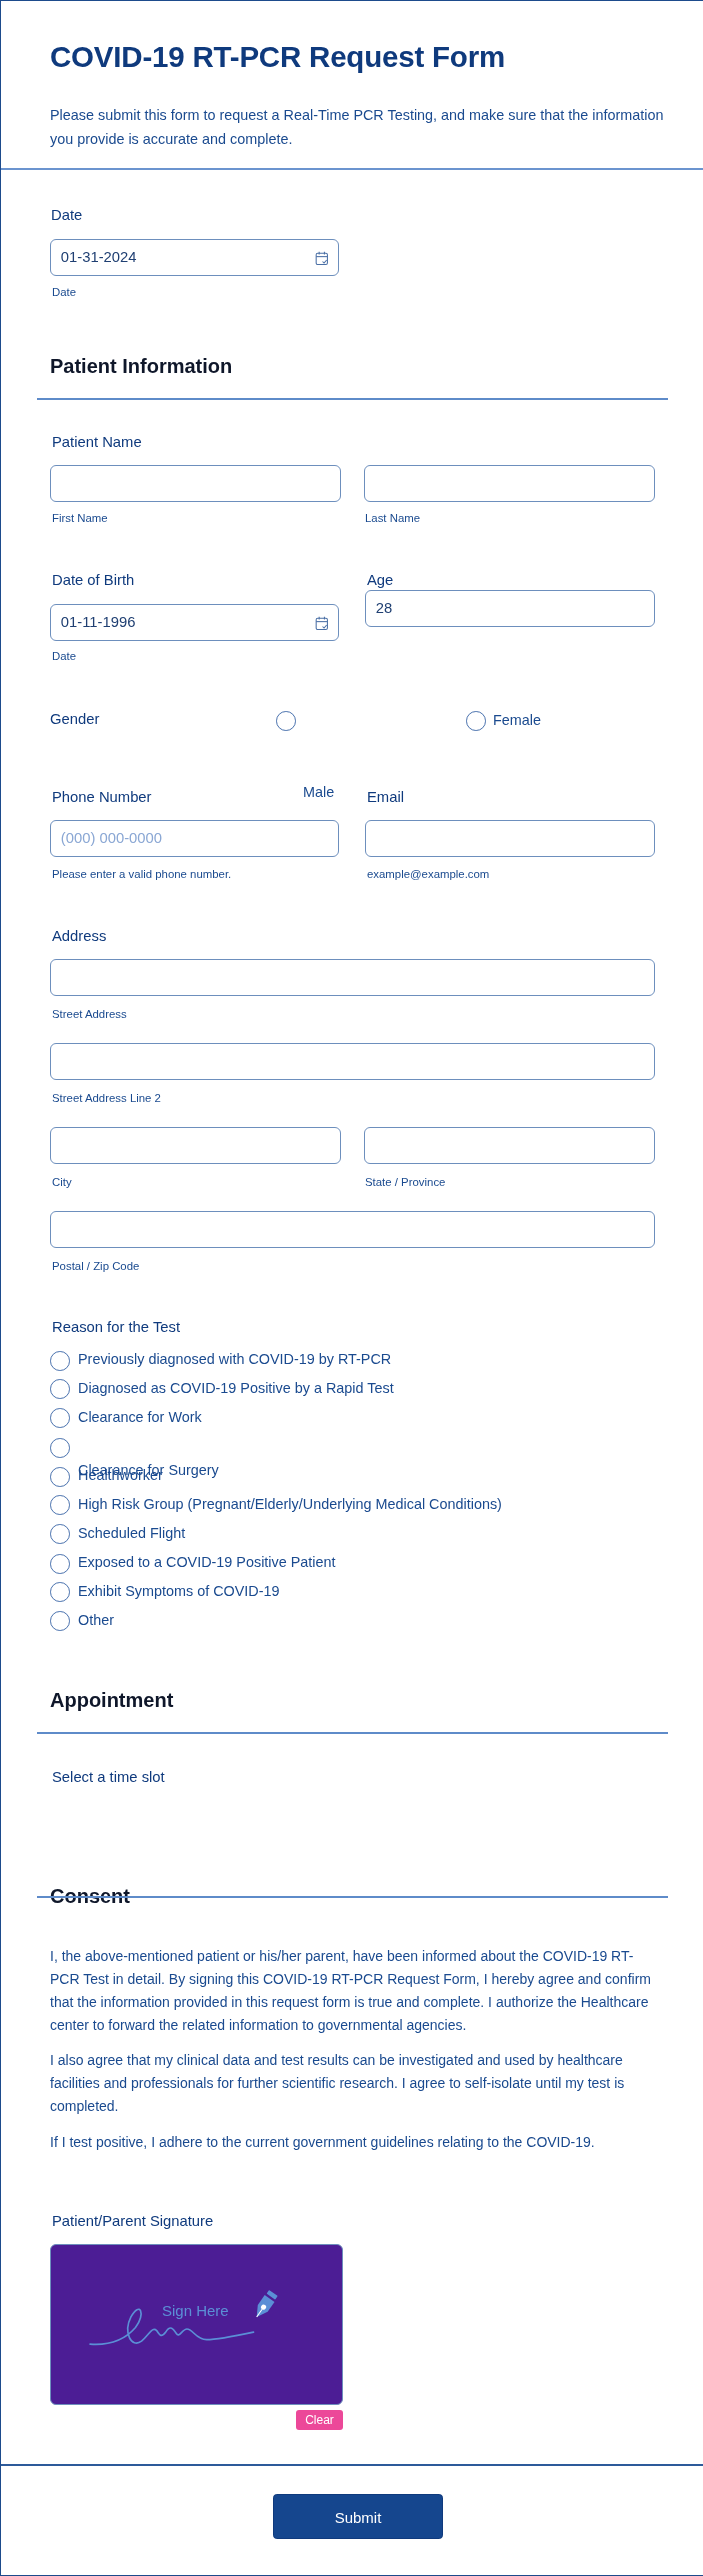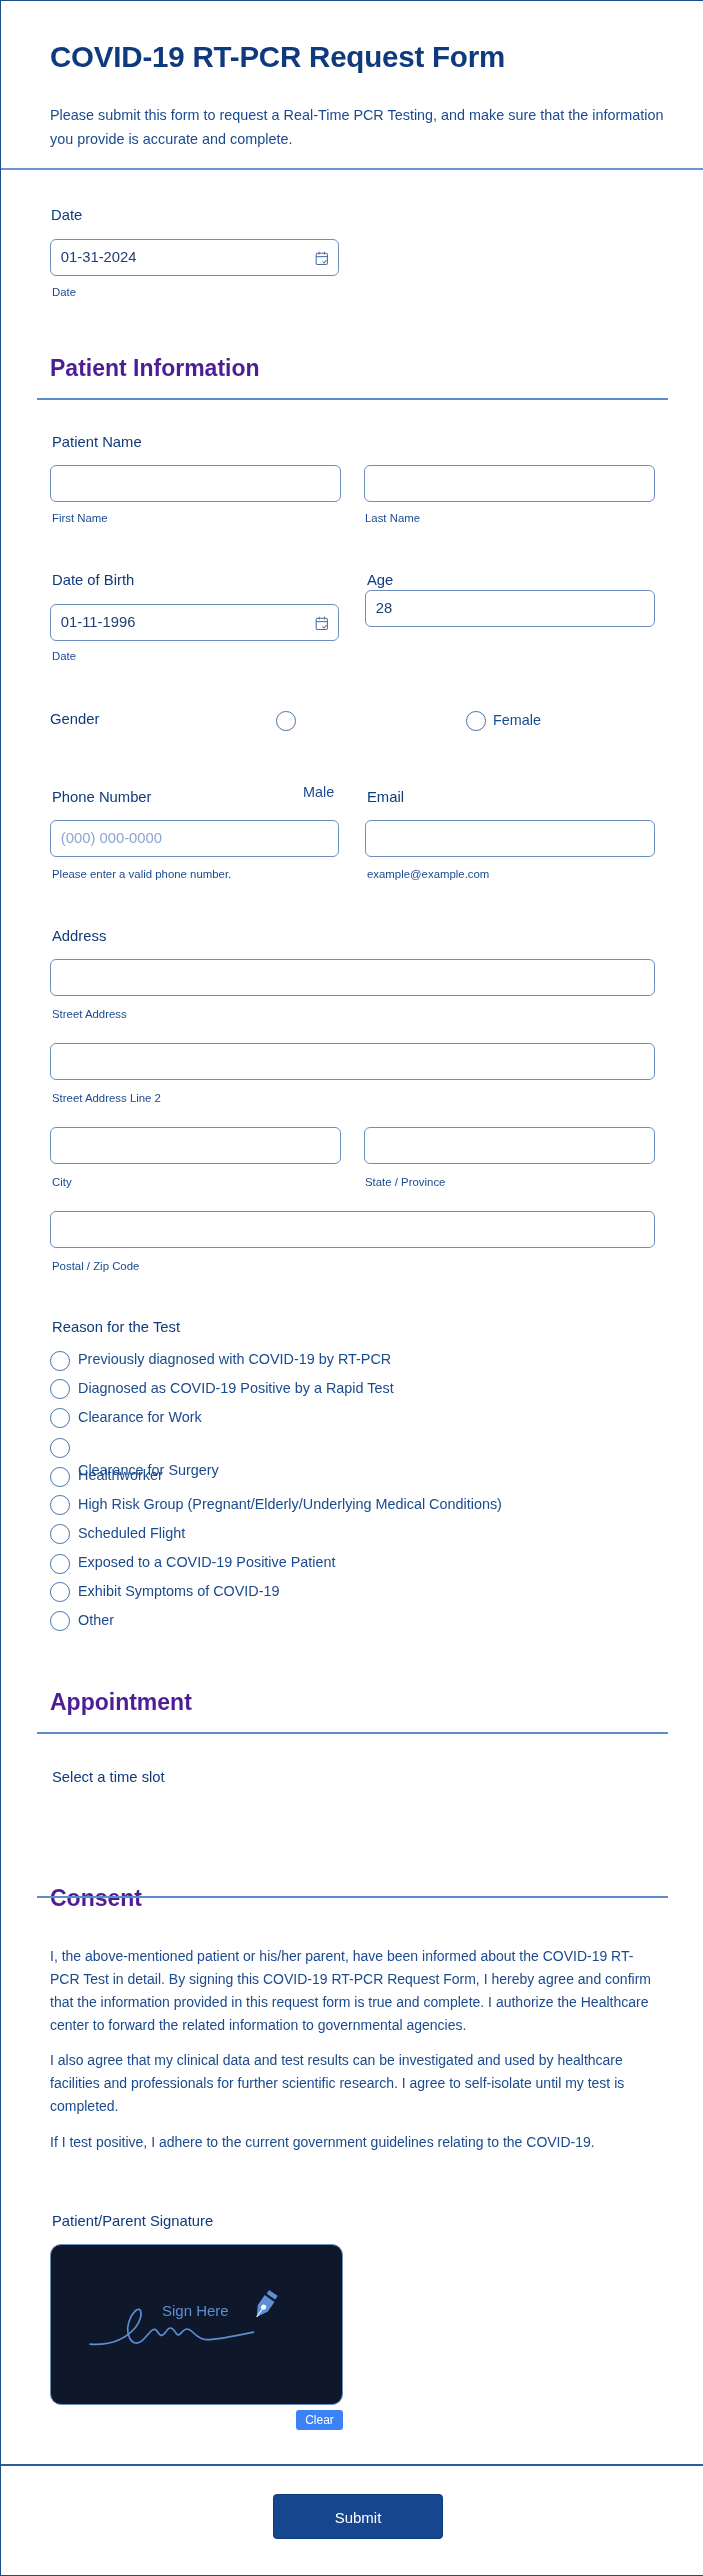--- a/index.html
+++ b/index.html
@@ -13,40 +13,40 @@
     position: absolute; left: 0; top: 0; width: 704px; height: 2576px;
     border: 1.5px solid #1d4b8c; background: #fff;
   }
   .abs { position: absolute; }
   .header-divider { position: absolute; left: 0; width: 704px; height: 1.5px; background: #6b94cf; top: 167px; }
   .footer-divider { position: absolute; left: 0; width: 704px; height: 1.5px; background: #2d5a9a; top: 2463px; }
   .title { left: 49px; top: 39px; font-size: 29.5px; font-weight: bold; color: #0f3a7d; letter-spacing: -0.2px; }
   .subtitle { left: 49px; top: 82px; width: 621px; font-size: 14.4px; line-height: 24px; color: #1a4a8f; margin-top: 20px; }
   .label { font-size: 14.8px; color: #0f3a7d; }
   .sublabel { font-size: 11.4px; color: #1a4a8f; }
-  .section-title { font-size: 23px; font-weight: bold; color: #4c1d95; }
+  .section-title { font-size: 20px; font-weight: bold; color: #0f172a; }
   .section-line { position: absolute; left: 36px; width: 631px; height: 1.5px; background: #5e8bc9; }
   .input {
     position: absolute; height: 37px; border: 1.1px solid #6d8fbd; border-radius: 6px; background: #fff;
     font-size: 14.8px; color: #1f3f72; padding-left: 9.8px; line-height: 35px;
   }
   .input.placeholder { color: #8aa7d4; }
   .cal-icon { position: absolute; right: 9px; top: 10.6px; width: 13.6px; height: 15px; }
   .radio {
     position: absolute; width: 19.7px; height: 19.7px; border: 1.2px solid #4a72ae; border-radius: 50%; background: #fff;
   }
   .radio-label { position: absolute; font-size: 14.4px; color: #1a4a8f; }
   .consent-p { position: absolute; left: 49px; width: 609px; font-size: 14px; line-height: 23px; color: #1a4a8f; }
   .sig-box {
     position: absolute; left: 49px; top: 2243px; width: 293px; height: 161px;
-    border: 1.1px solid #6d8fbd; border-radius: 11px; background: #0f172a;
+    border: 1.1px solid #6d8fbd; border-radius: 6px; background: #4c1d95;
   }
   .clear-btn {
     position: absolute; left: 295px; top: 2409px; width: 47px; height: 20.4px;
-    background: #3b82f6; color: #fff; border-radius: 3px; font-size: 12px; text-align: center; line-height: 20.4px;
+    background: #ec4899; color: #fff; border-radius: 3px; font-size: 12px; text-align: center; line-height: 20.4px;
   }
   .submit-btn {
     position: absolute; left: 272px; top: 2493px; width: 170px; height: 45px;
     background: #15468e; color: #fff; border-radius: 3.8px; font-size: 15px; text-align: center; line-height: 45px;
     border: 0.8px solid #0f3a7d;
   }
 </style>
 </head>
 <body>
 

